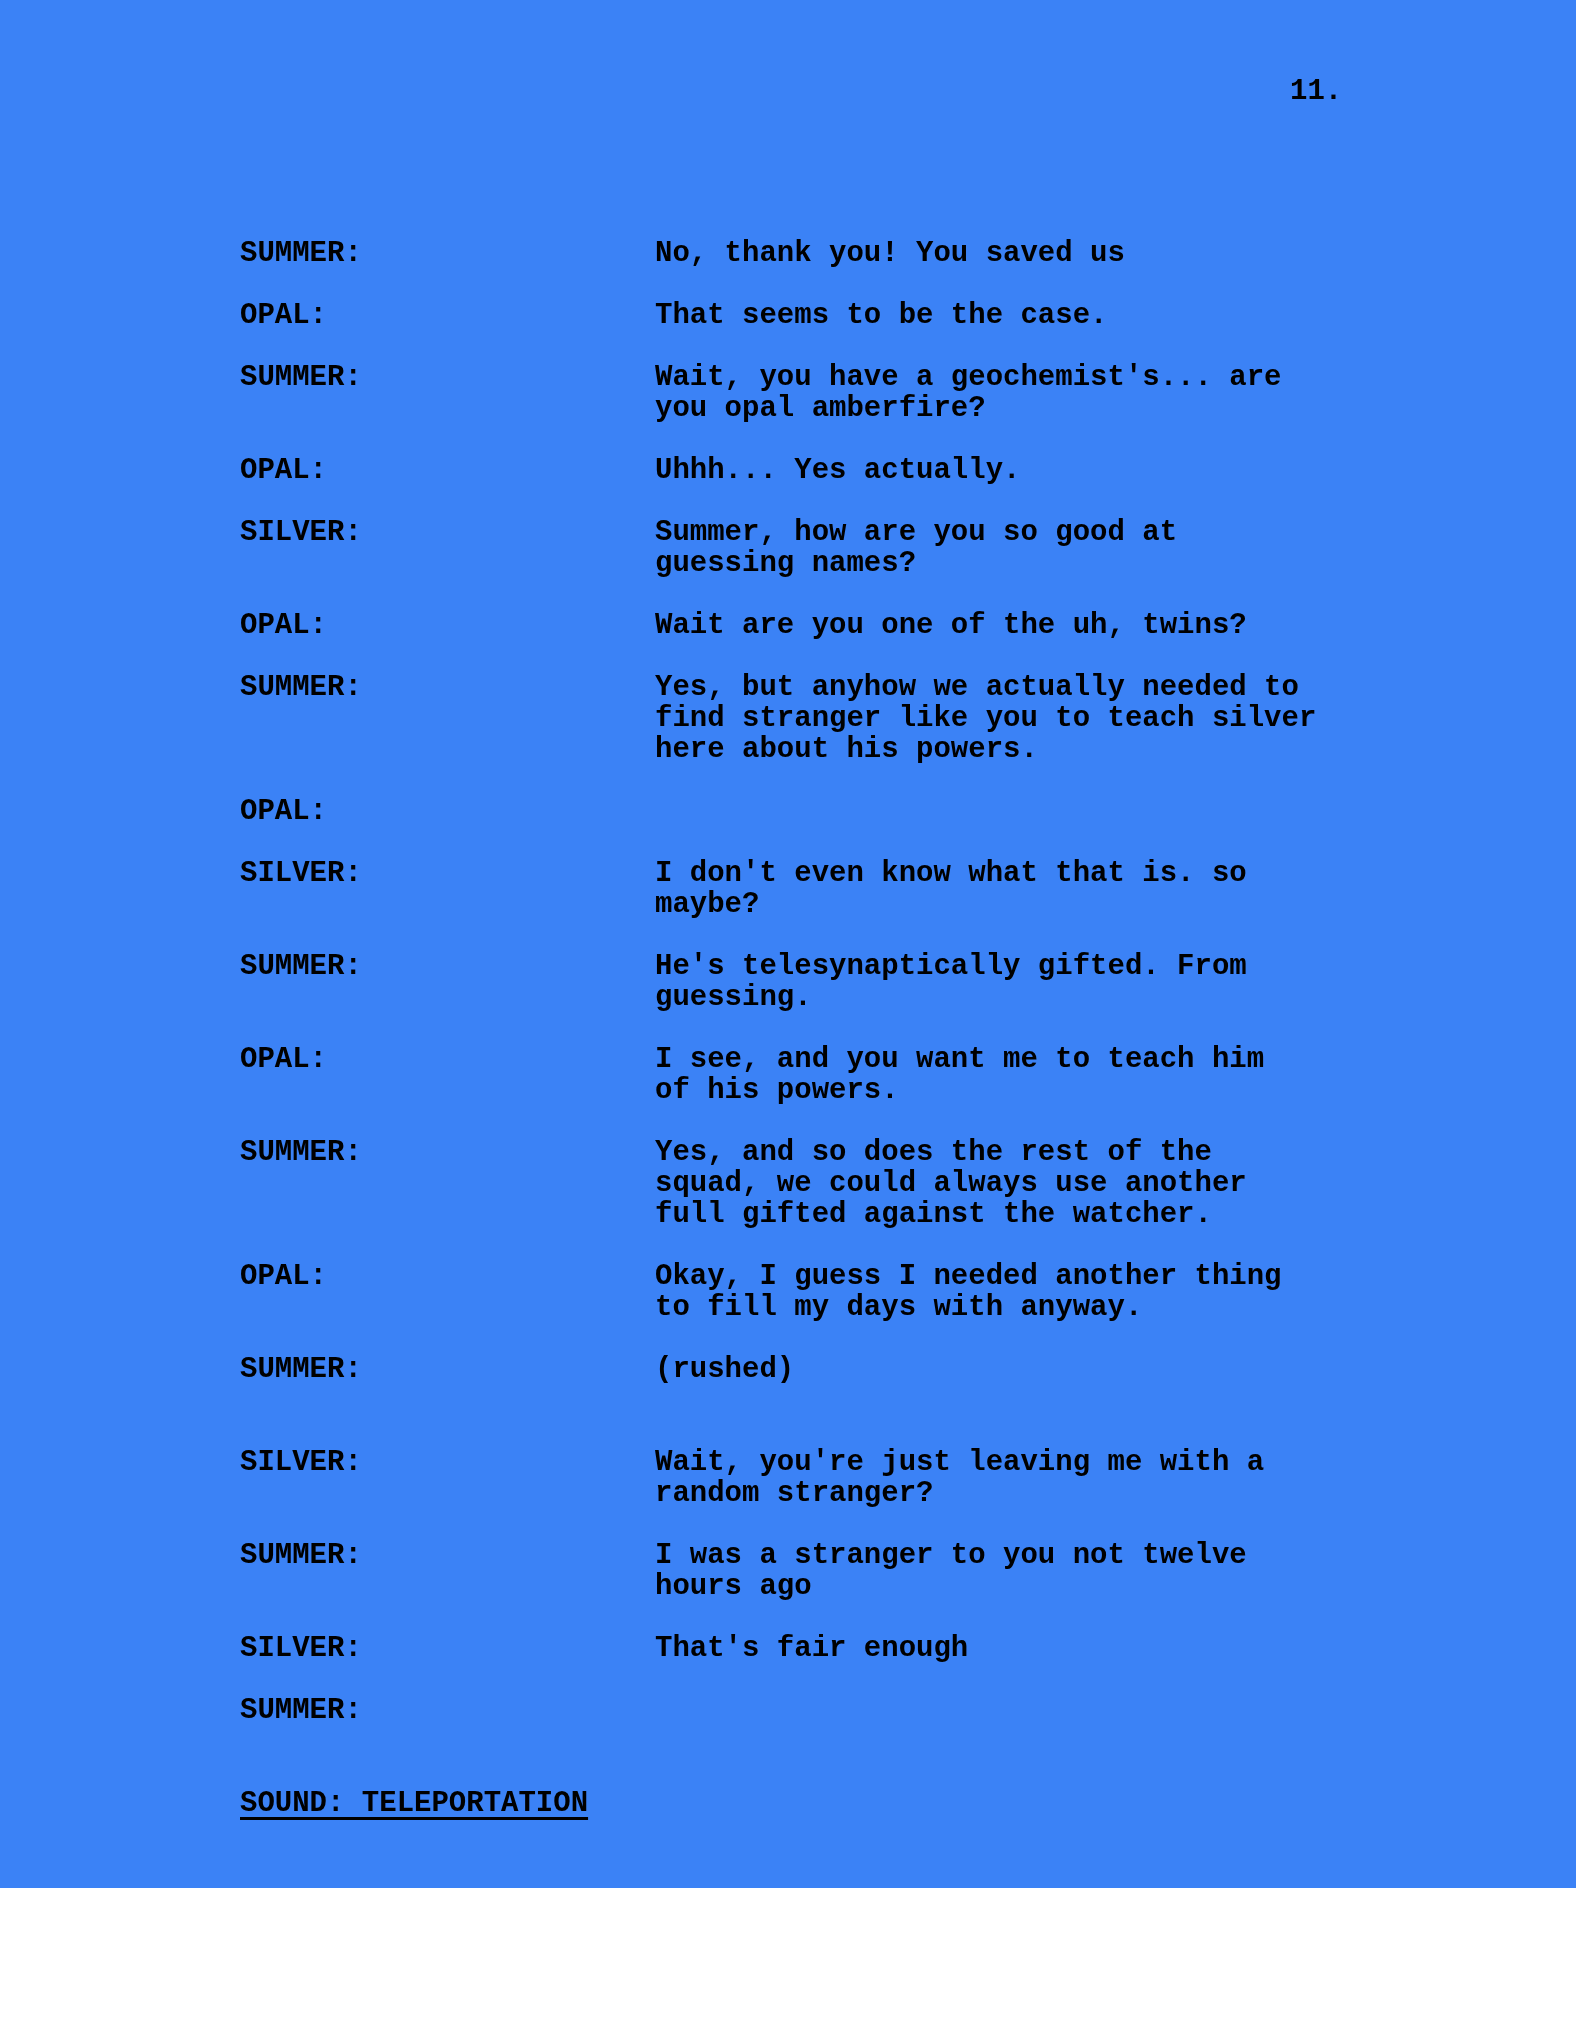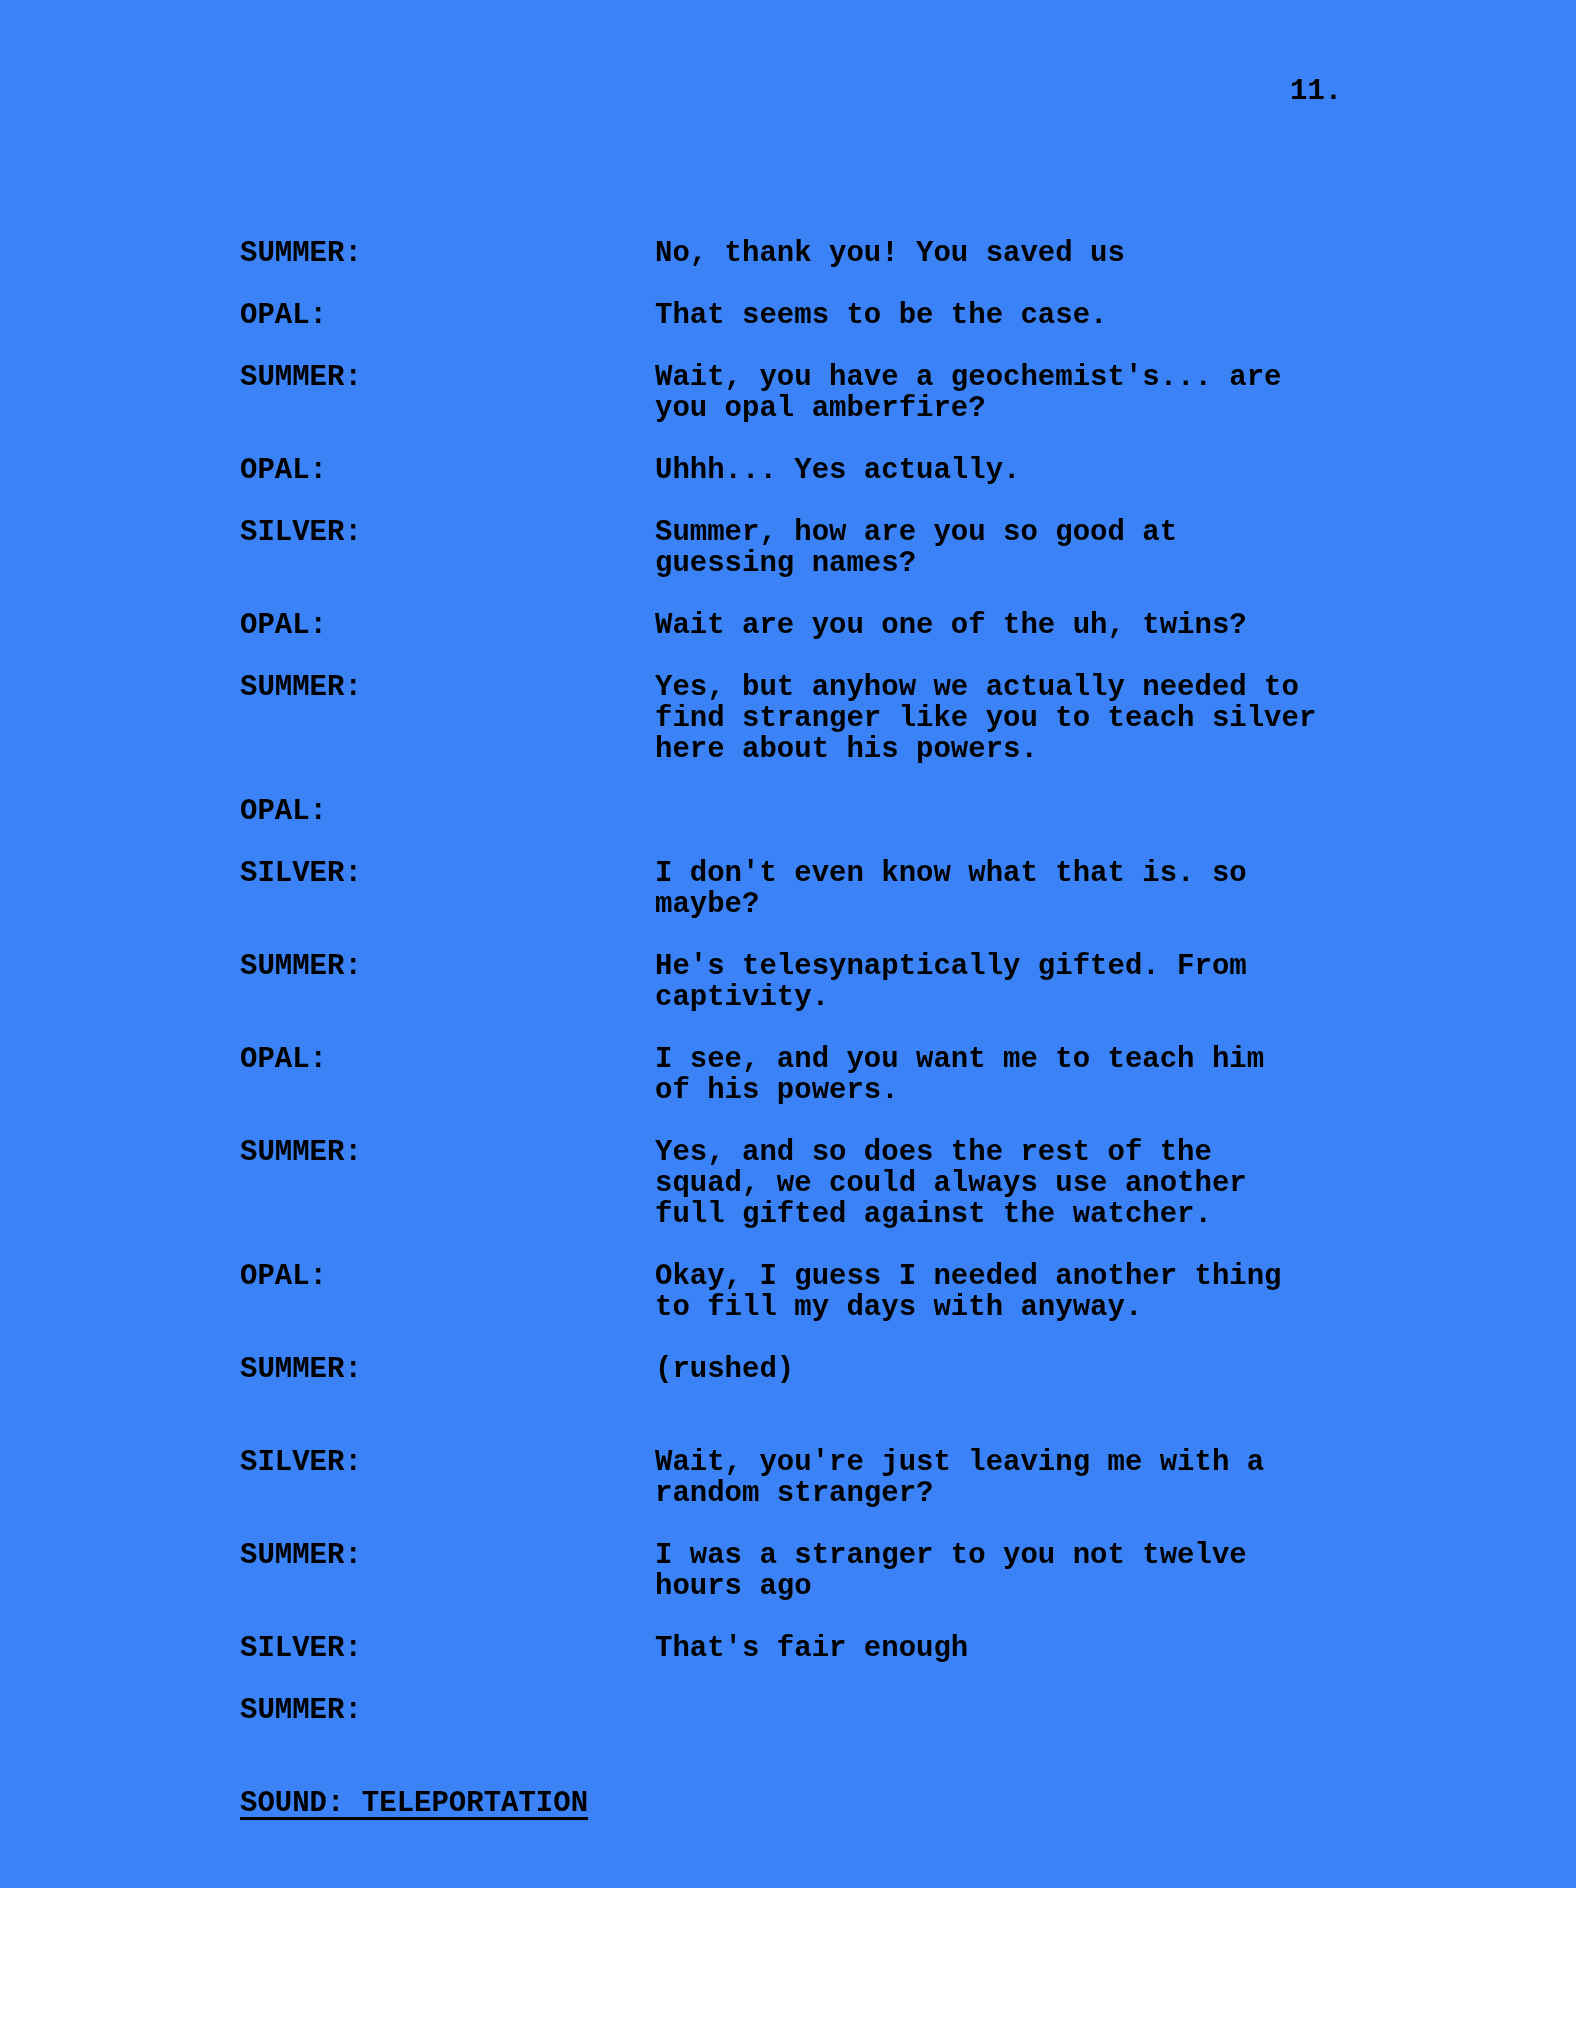--- a/index.html
+++ b/index.html
@@ -115,21 +115,21 @@
 
   <div class="row">
     <div class="speaker">SILVER:</div>
     <div class="dialogue">I don't even know what that is. so
 maybe?</div>
   </div>
 
   <div class="row">
     <div class="speaker">SUMMER:</div>
     <div class="dialogue">He's telesynaptically gifted. From
-captivity.</div>
+guessing.</div>
   </div>
 
   <div class="row">
     <div class="speaker">OPAL:</div>
     <div class="dialogue">I see, and you want me to teach him
 of his powers.</div>
   </div>
 
   <div class="row">
     <div class="speaker">SUMMER:</div>

